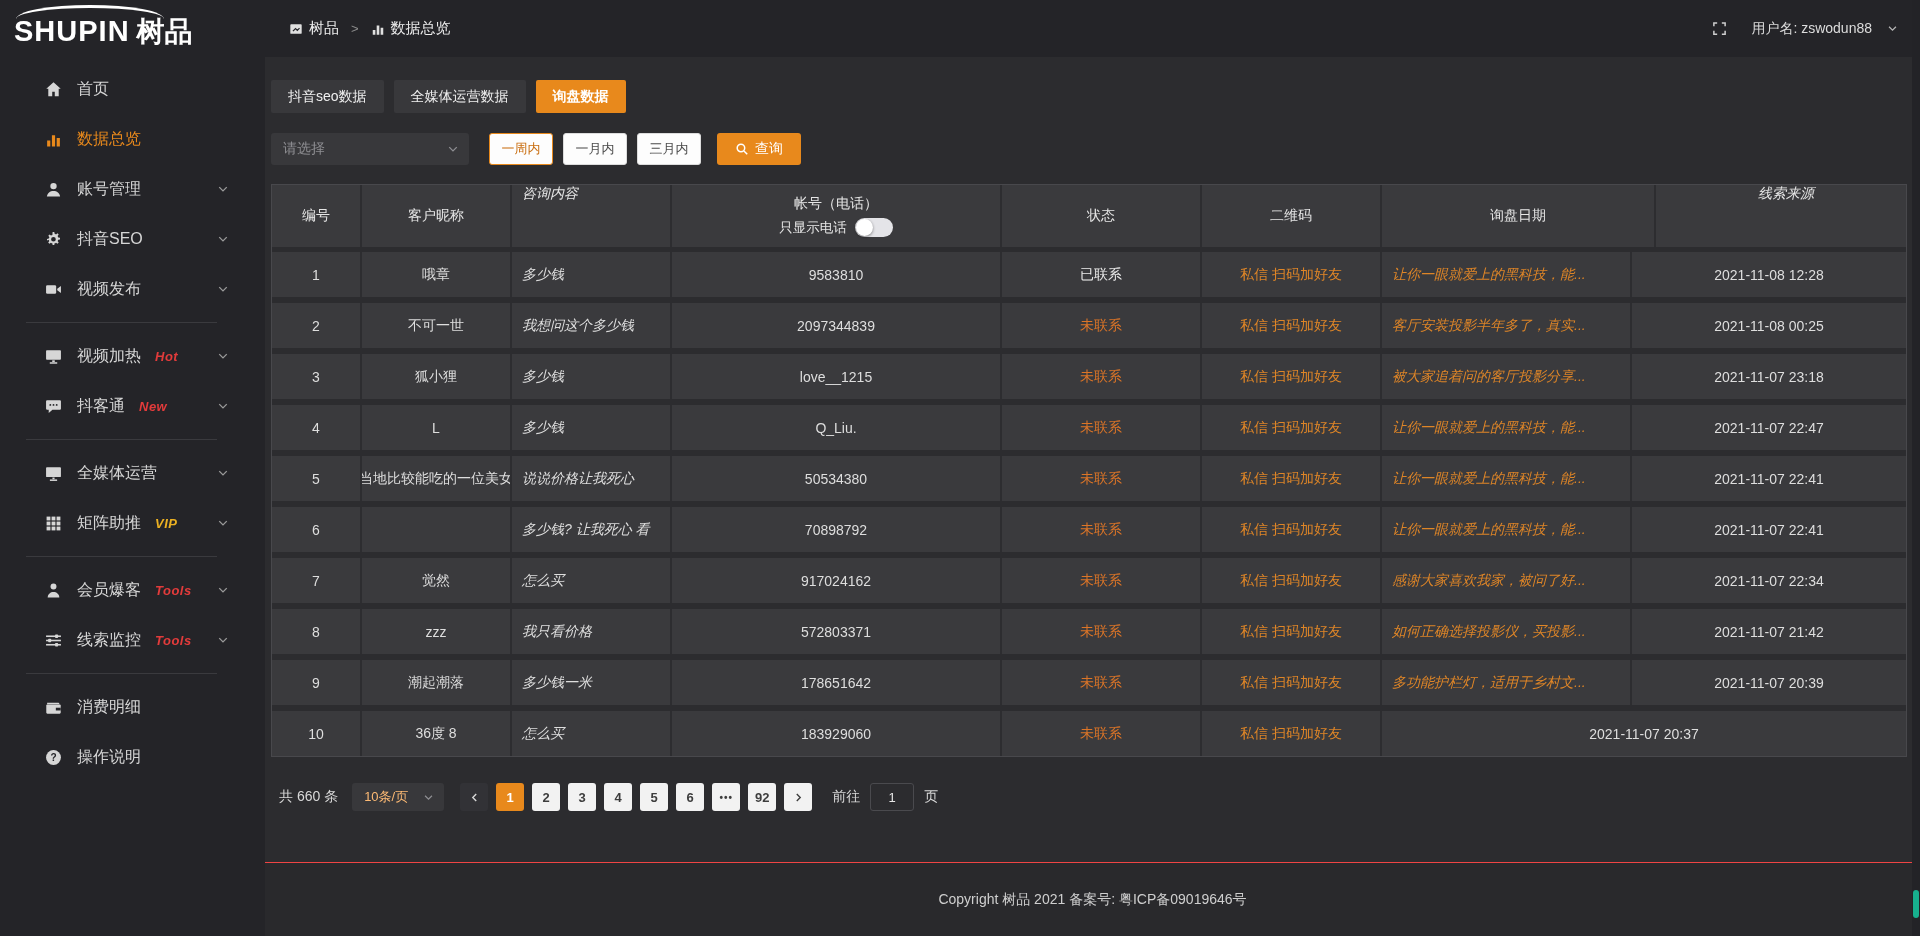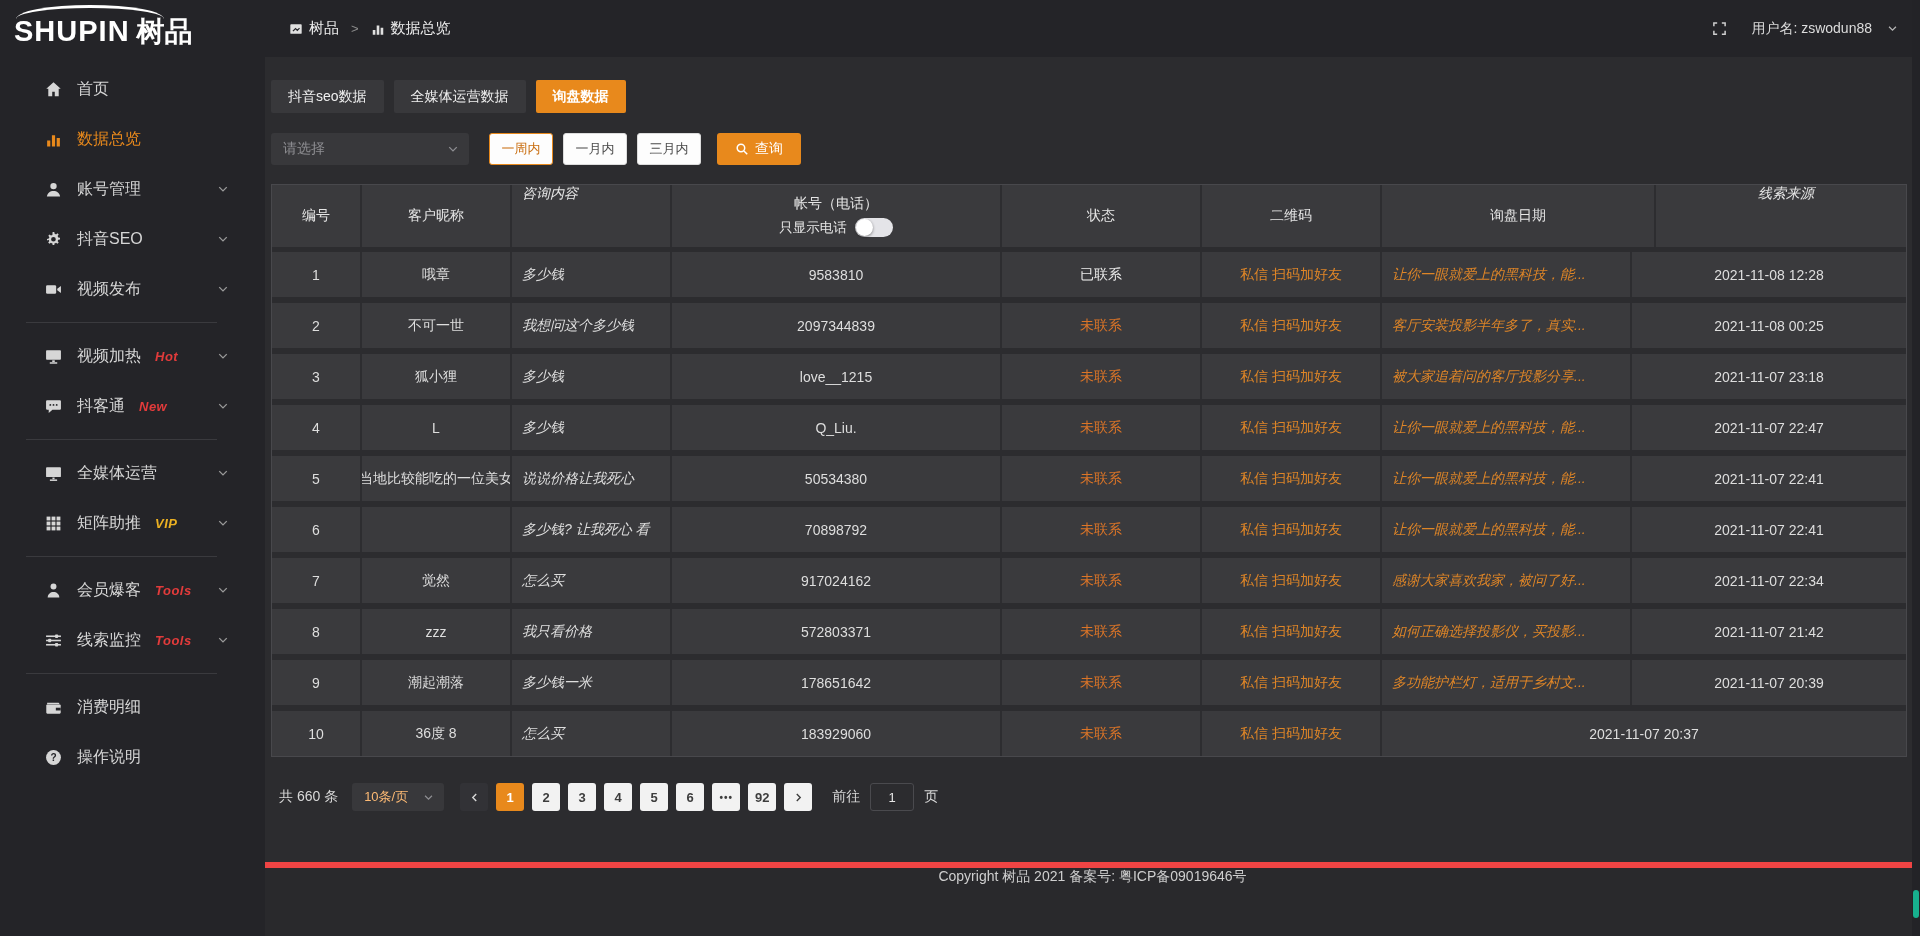--- a/index.html
+++ b/index.html
@@ -85,21 +85,21 @@
         font-size:13px; font-weight:bold; cursor:pointer; font-family:inherit; display:flex;
         align-items:center; justify-content:center; }
   .pg.prev { background:#323236; color:#d9d9d9; }
   .pg.active { background:#e8891c; color:#fff; }
   .pg.dots { letter-spacing:1px; font-size:10px; }
   .goto { display:flex; align-items:center; gap:10px; margin-left:20px; font-size:14px; }
   .goto input { width:44px; height:28px; background:#2c2c2f; border:1px solid #4a4a4e; border-radius:3px;
                 color:#e6e6e6; text-align:center; font-size:13px; font-family:inherit; }
   
   .footer { position:absolute; left:265px; right:0; top:862px; bottom:0; background:#29292c;
-            border-top:6px solid #ef4444; display:flex; align-items:flex-start; justify-content:center;
+            border-top:1px solid #ef4444; display:flex; align-items:center; justify-content:center;
             color:#cfcfcf; font-size:14px; }
   .scrollbar { position:absolute; right:0; top:0; width:8px; height:936px; background:#232327; }
   .scroll-thumb { position:absolute; right:1px; bottom:18px; width:6px; height:28px;
                   background:#17b08e; border-radius:3px; }
   .icon svg { display:block; }
 </style>
 </head>
 <body>
 
 <aside class="sidebar">

